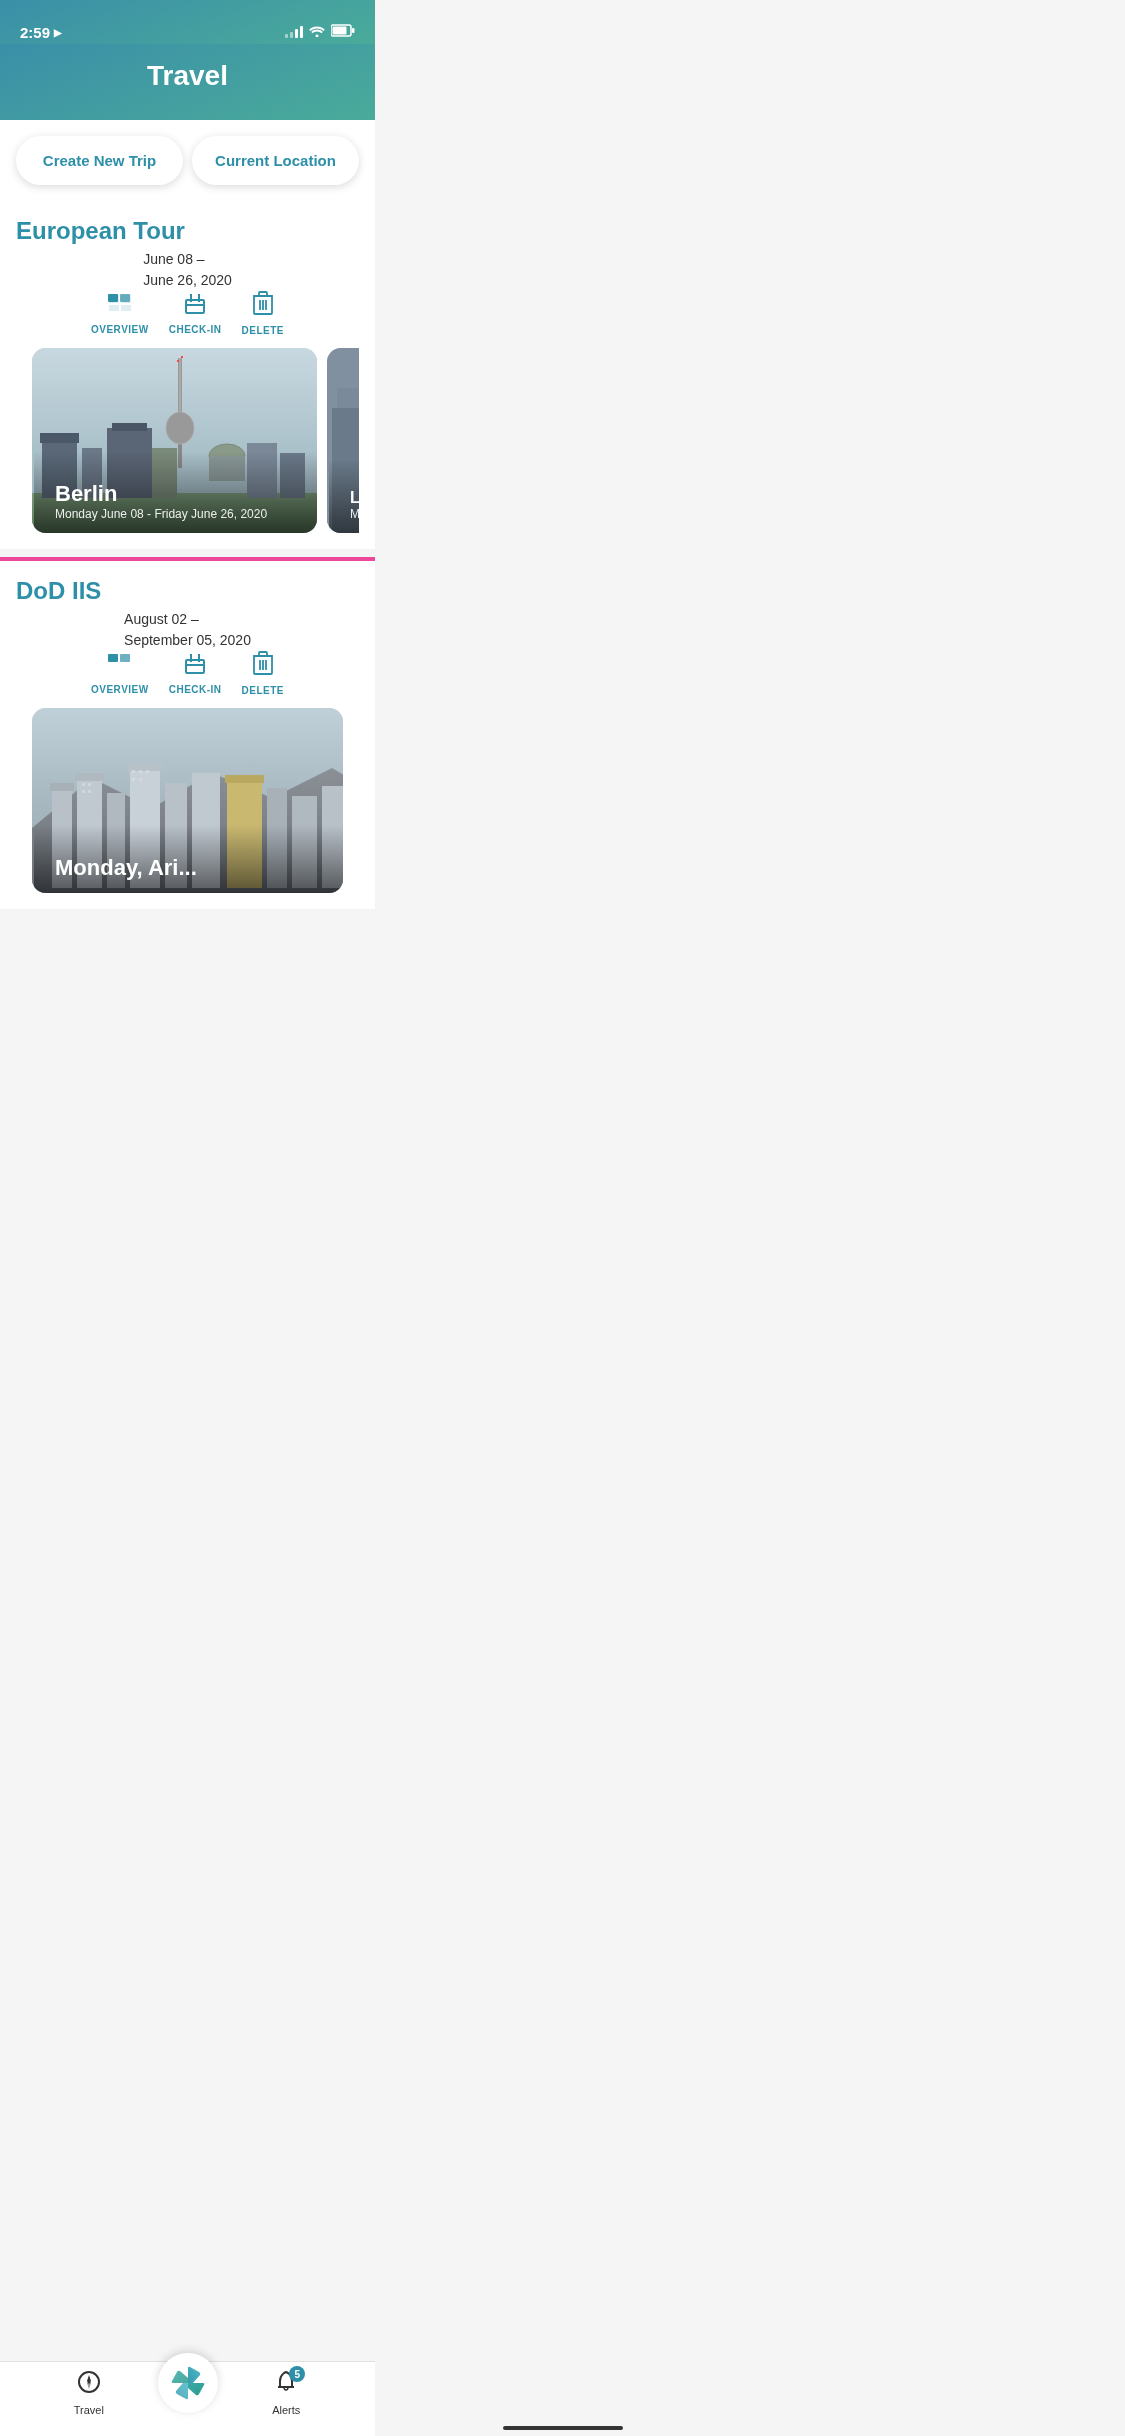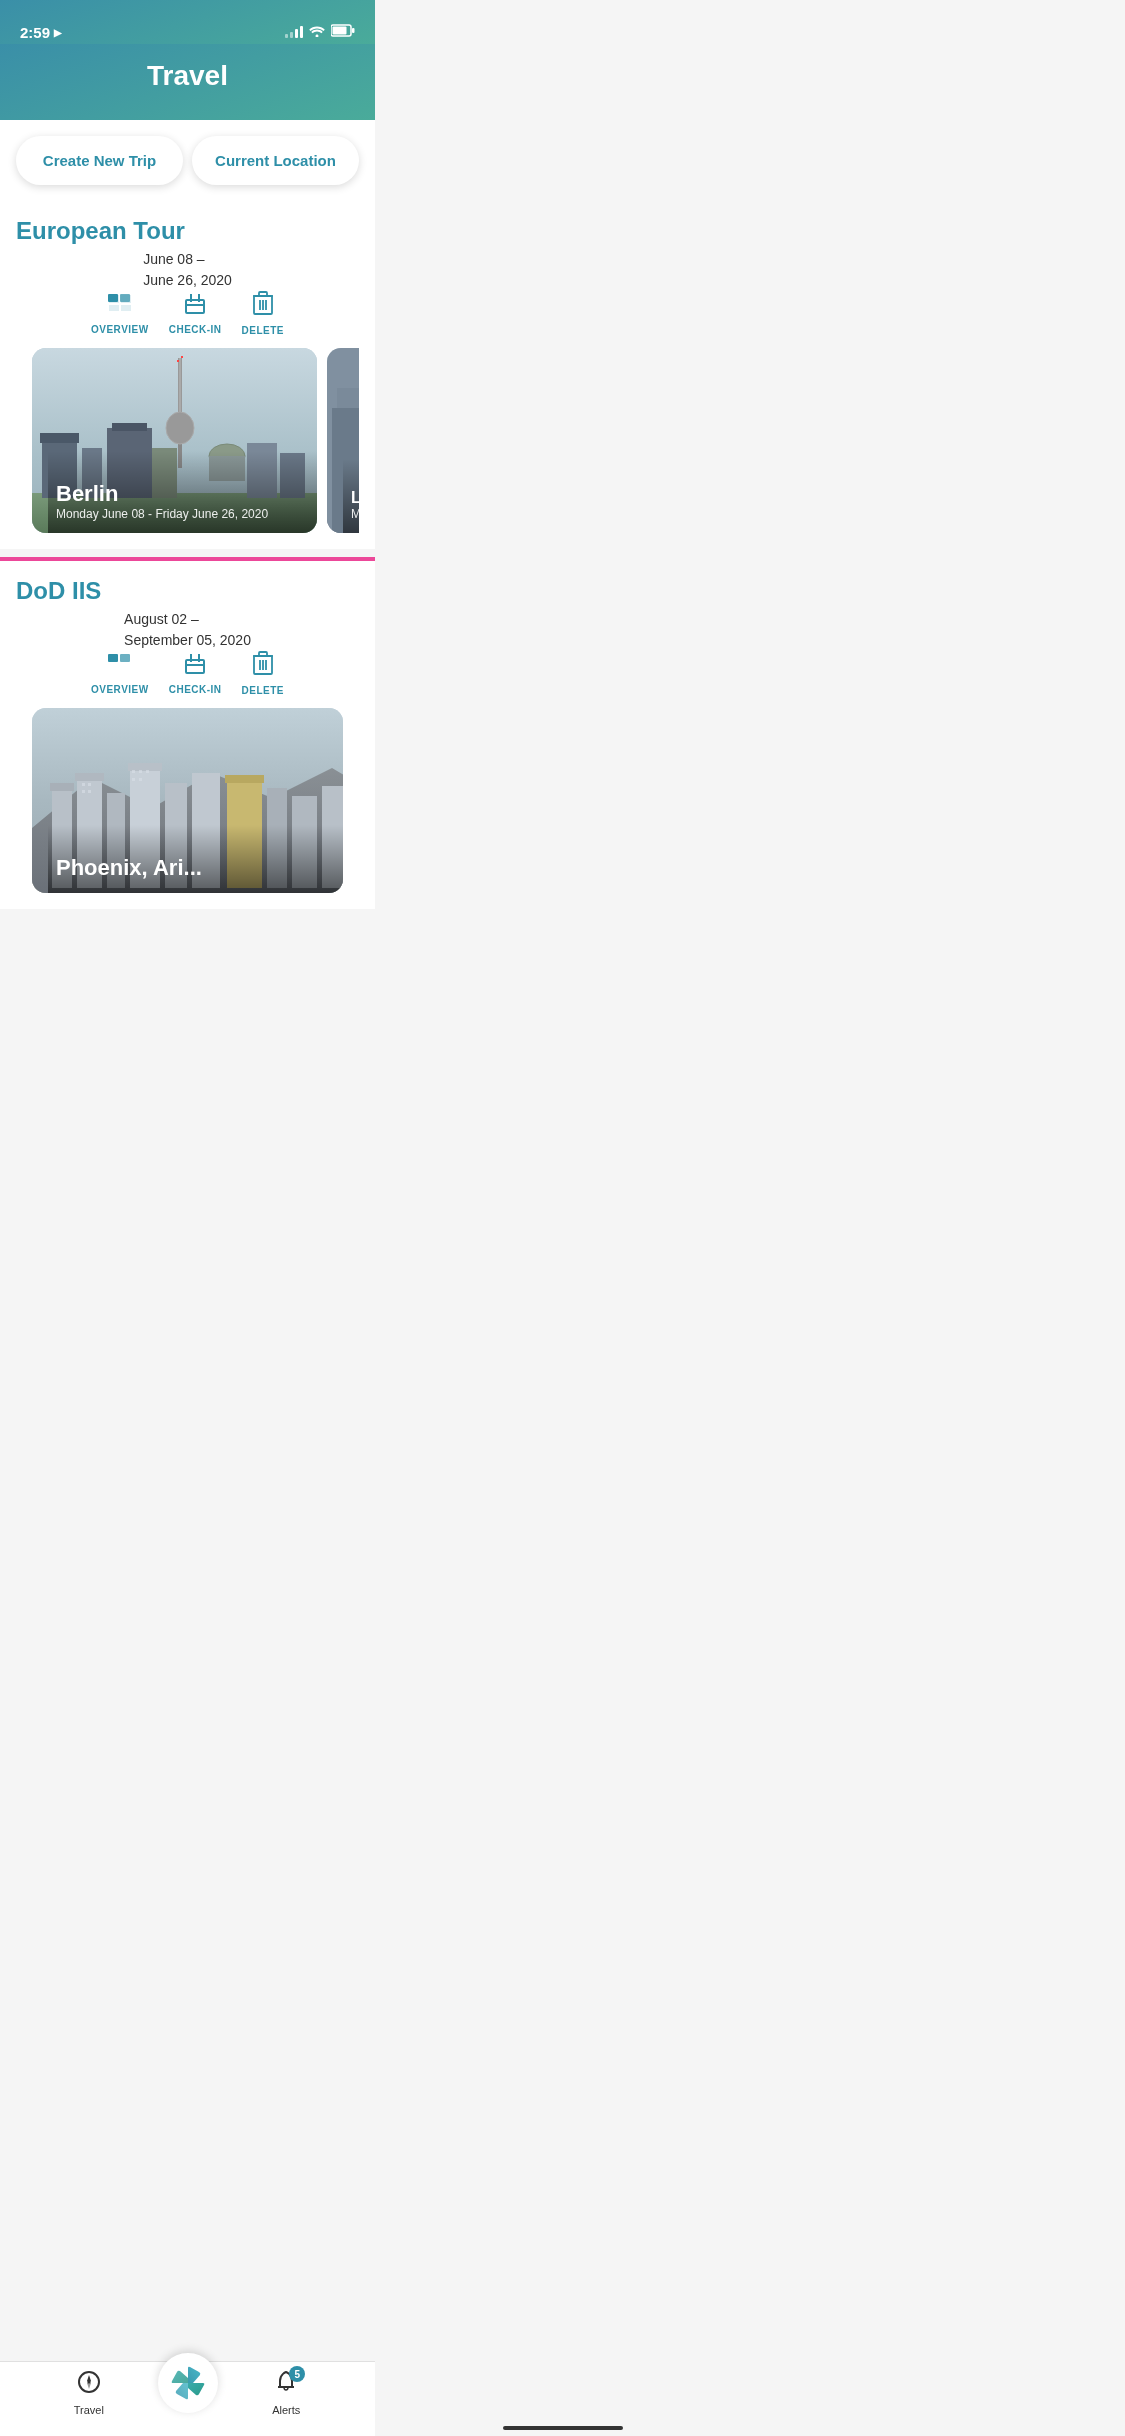--- a/index.html
+++ b/index.html
@@ -194,24 +194,24 @@
       width: 100%;
       height: 100%;
       background: linear-gradient(180deg, #c8d8e0 0%, #a8bcc8 30%, #d8c8a0 60%, #b8a878 80%, #888060 100%);
       position: relative;
       overflow: hidden;
     }
 
     .city-card-overlay {
       position: absolute;
       bottom: 0;
-      left: 16px;
+      left: 2px;
       right: 0;
       background: linear-gradient(transparent, rgba(0,0,0,0.55));
-      padding: 30px 12px 12px 8px;
+      padding: 30px 12px 12px 21px;
     }
 
     .city-name {
       color: white;
       font-size: 22px;
       font-weight: 700;
     }
 
     .city-dates {
       color: white;
@@ -554,21 +554,21 @@
             <rect x="50" y="82" width="3" height="3" fill="#d8e0e8" opacity="0.6"></rect>
             <rect x="56" y="82" width="3" height="3" fill="#d8e0e8" opacity="0.6"></rect>
             <rect x="100" y="62" width="3" height="3" fill="#d8e0e8" opacity="0.6"></rect>
             <rect x="107" y="62" width="3" height="3" fill="#d8e0e8" opacity="0.6"></rect>
             <rect x="114" y="62" width="3" height="3" fill="#d8e0e8" opacity="0.6"></rect>
             <rect x="100" y="70" width="3" height="3" fill="#d8e0e8" opacity="0.6"></rect>
             <rect x="107" y="70" width="3" height="3" fill="#d8e0e8" opacity="0.6"></rect>
           </svg>
         </div>
         <div class="city-card-overlay">
-          <div class="city-name">Phoenix, Ari...</div>
+          <div class="city-name">Monday, Ari...</div>
         </div>
       </div>
     </div>
   </div>
 
 </div>
 
 <div class="tab-bar">
   <div class="tab-item">
     <span class="tab-icon">

